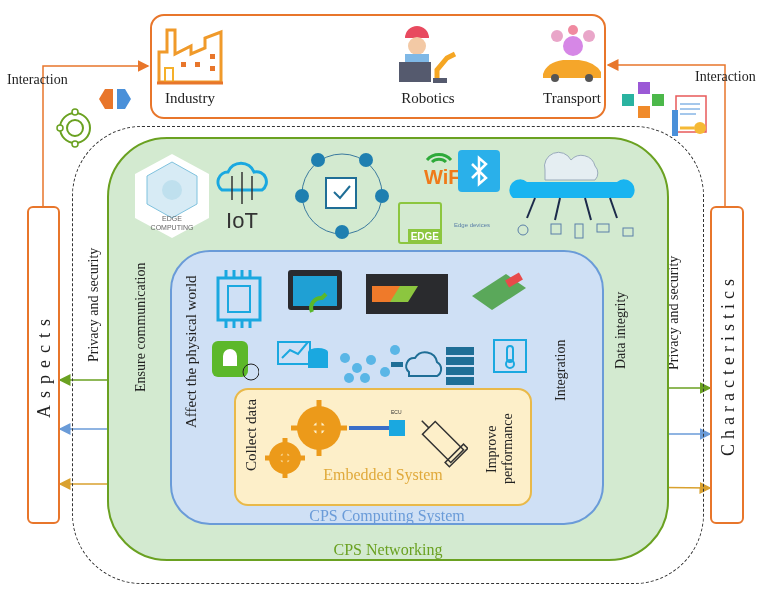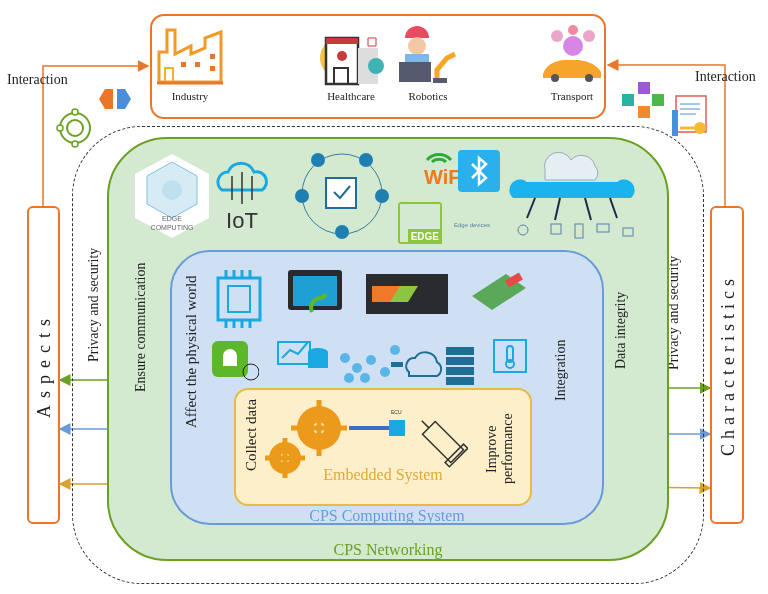--- a/index.html
+++ b/index.html
@@ -1,21 +1,21 @@
 <!DOCTYPE html>
 <html><head>
 <meta charset="utf-8">
 <style>
   html,body{margin:0;padding:0;background:#fff;}
   body{width:768px;height:594px;position:relative;overflow:hidden;font-family:"Liberation Serif",serif;color:#222;}
   .abs{position:absolute;}
   .apps-box{left:150px;top:14px;width:456px;height:105px;border:2px solid #e8762b;border-radius:14px;box-sizing:border-box;background:#fff;}
   .app{position:absolute;top:8px;width:72px;text-align:center;}
   .app .ico{height:62px;display:flex;align-items:center;justify-content:center;}
-  .app .lbl{font-size:11px;margin-top:4px;white-space:nowrap;}
+  .app .lbl{font-size:15px;margin-top:4px;white-space:nowrap;}
   .side-box{border:2px solid #e8762b;border-radius:6px;box-sizing:border-box;background:#fff;}
   .vtext{position:absolute;writing-mode:vertical-rl;transform:rotate(180deg);white-space:nowrap;font-size:14px;}
   .dashed{left:72px;top:126px;width:632px;height:458px;border:1.5px dashed #333;border-radius:70px;box-sizing:border-box;}
   .net{left:107px;top:137px;width:562px;height:424px;background:#d3ead0;border:2px solid #6aa121;border-radius:60px;box-sizing:border-box;}
   .comp{left:170px;top:250px;width:434px;height:275px;background:#cfe0f5;border:2px solid #6a9bd8;border-radius:40px;box-sizing:border-box;}
   .emb{left:234px;top:388px;width:298px;height:118px;background:#fdefc9;border:2px solid #e9b949;border-radius:14px;box-sizing:border-box;}
   .title-lbl{position:absolute;left:0;right:0;text-align:center;font-size:16px;}
 </style>
 </head>
 <body>
@@ -55,35 +55,20 @@
           <path d="M4,58 V28 h8 V6 h8 V30 l16,-8 v8 l14,-6 V14 l16,-6 V58 z" fill="none" stroke="#f09a2a" stroke-width="3"></path>
           <rect x="10" y="44" width="8" height="14" fill="none" stroke="#f5b02a" stroke-width="2"></rect>
           <rect x="26" y="38" width="5" height="5" fill="#e8762b"></rect>
           <rect x="40" y="38" width="5" height="5" fill="#e8762b"></rect>
           <rect x="55" y="30" width="5" height="5" fill="#e8762b"></rect>
           <rect x="55" y="42" width="5" height="5" fill="#e8762b"></rect>
           <line x1="2" y1="59" x2="68" y2="59" stroke="#e8762b" stroke-width="3"></line>
         </svg>
     </div>
     <div class="lbl">Industry</div>
-  </div>
-  <div class="app" style="left:158px;width:82px">
-    <div class="ico">
-      <svg width="66" height="62" viewBox="0 0 66 62">
-          <circle cx="22" cy="34" r="20" fill="#f6c343"></circle>
-          <rect x="8" y="14" width="32" height="46" fill="#fff" stroke="#333" stroke-width="2.5"></rect>
-          <rect x="8" y="14" width="32" height="6" fill="#c93b3b"></rect>
-          <circle cx="24" cy="32" r="5" fill="#c93b3b"></circle>
-          <rect x="16" y="44" width="14" height="16" fill="none" stroke="#333" stroke-width="2"></rect>
-          <rect x="40" y="24" width="20" height="36" fill="#ddd"></rect>
-          <path d="M50,14 h8 v8 h-8z" fill="#fff" stroke="#c93b3b"></path>
-          <circle cx="58" cy="42" r="8" fill="#3fb3b3"></circle>
-        </svg>
-    </div>
-    <div class="lbl">Healthcare</div>
   </div>
   <div class="app" style="left:240px">
     <div class="ico">
       <svg width="66" height="62" viewBox="0 0 66 62">
           <path d="M10,14 a12,12 0 0 1 24,0 z" fill="#e84a5f"></path>
           <circle cx="22" cy="22" r="9" fill="#f3c9a5"></circle>
           <rect x="10" y="30" width="24" height="22" fill="#7fb8e6"></rect>
           <rect x="4" y="38" width="32" height="20" fill="#555a6e"></rect>
           <path d="M42,58 V46 l10,-12 l8,-4" stroke="#f5a623" stroke-width="5" fill="none"></path>
           <rect x="38" y="54" width="14" height="5" fill="#555a6e"></rect>

